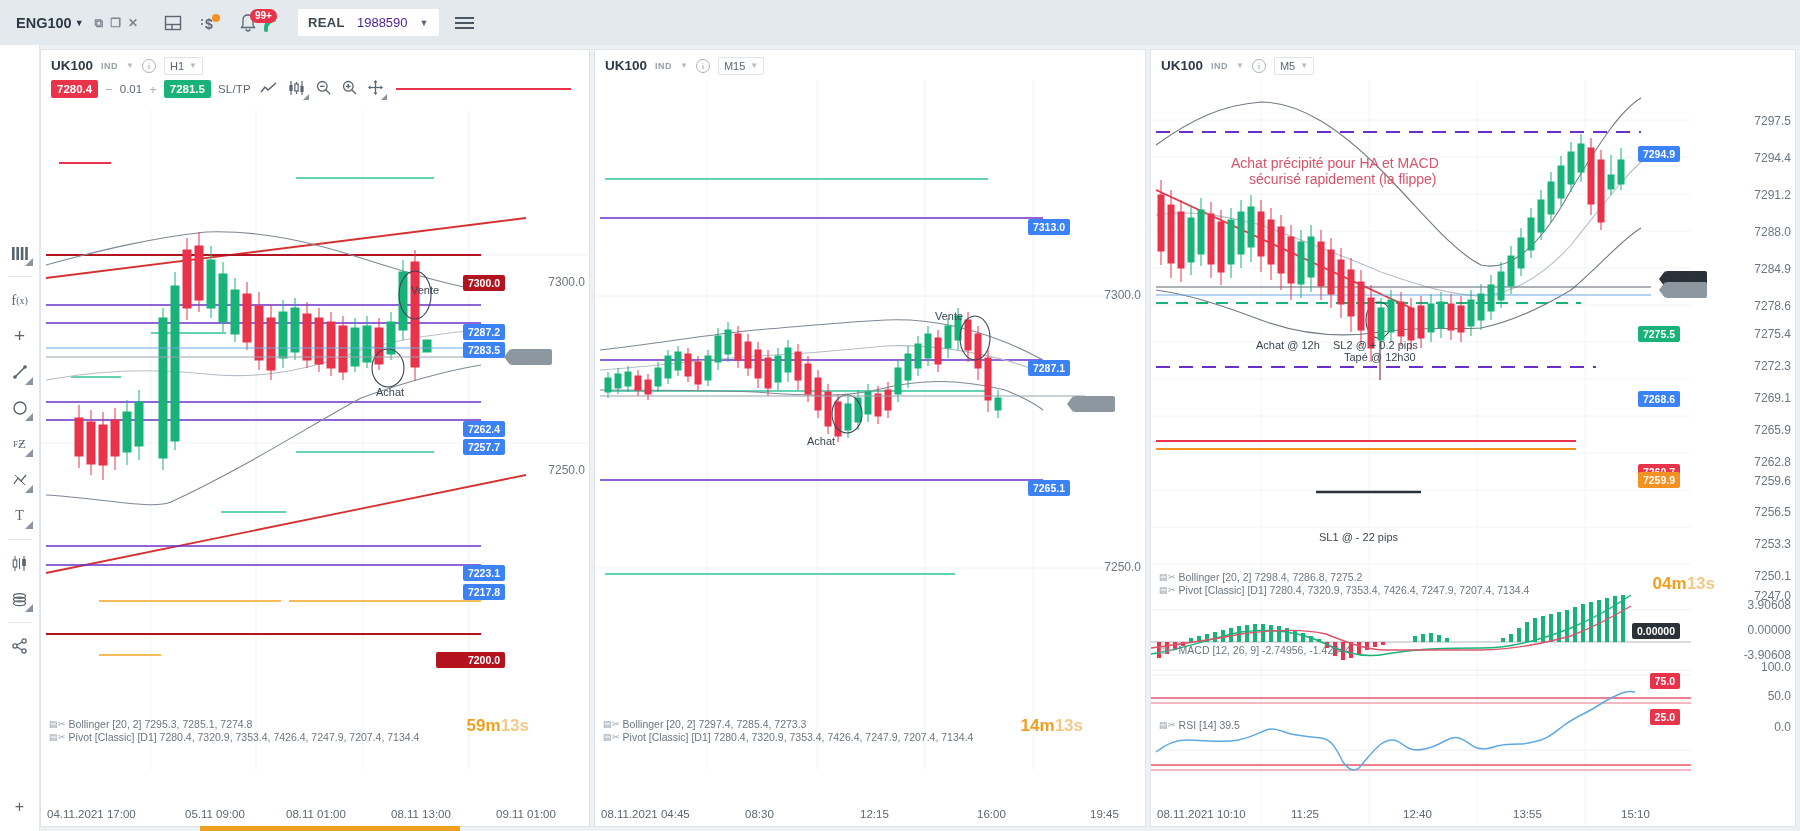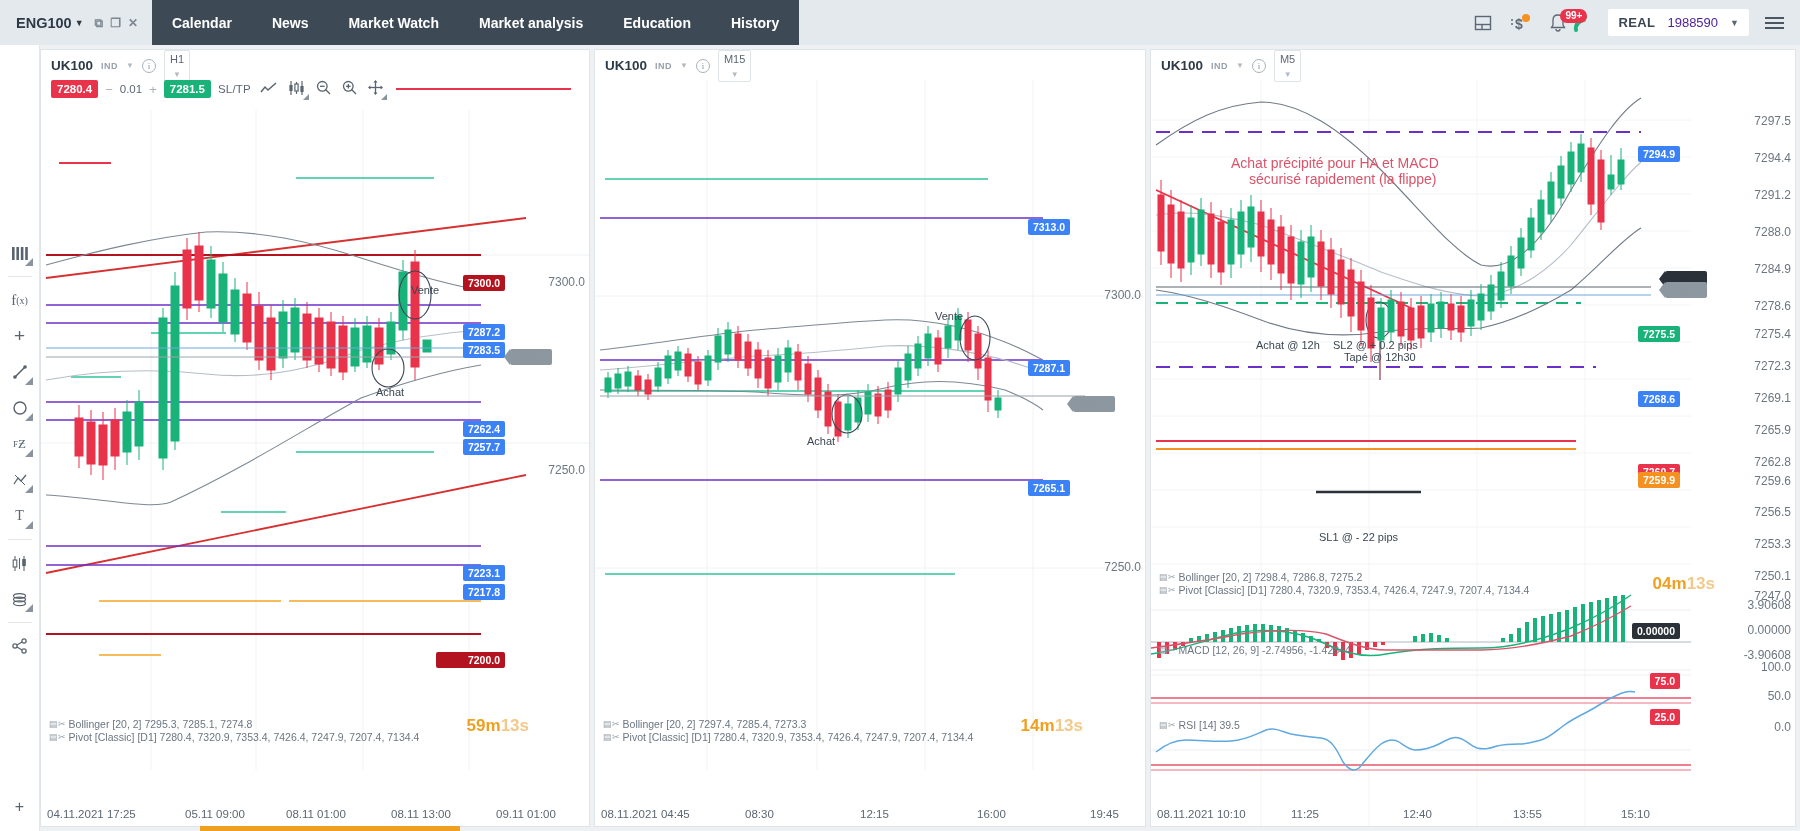--- a/index.html
+++ b/index.html
@@ -103,21 +103,21 @@
   .csym { font-weight:bold; font-size:13.5px; color:#2d3a47; }
   .cind { font-size:9px; font-weight:bold; color:#97a1ab; letter-spacing:.5px;}
   .ccar { font-size:8px; color:#b2bac2; }
   .cinfo {
     width:14px;height:14px;border:1px solid #a8b1ba;border-radius:50%;
     font-size:9px; color:#8d97a1; display:flex;align-items:center;justify-content:center;
     font-family:"Liberation Serif",serif;
   }
   .ctf {
     border:1px solid #dfe4e8; border-radius:2px; padding:2px 5px;
-    font-size:11px; color:#5c6773; display:flex; align-items:center; gap:5px;flex-direction:column;
+    font-size:11px; color:#5c6773; display:flex; align-items:center; gap:5px;
   }
   .ctf .ccar { font-size:8px; }
 
   .trow {
     display:flex; align-items:center; gap:7px;
     padding:2px 10px 6px 10px; height:26px;
   }
   .pill {
     color:#fff; font-weight:bold; font-size:11.5px;
     padding:3px 6px; border-radius:2px;
@@ -182,29 +182,20 @@
   <div class="sym-tab">
     <span>ENG100</span>
     <span class="caret">▼</span>
     <span class="tab-icons">
       <span>⧉</span>
       <span>❐</span>
       <span>✕</span>
     </span>
   </div>
 
-  <div class="navwrap">
-    <div class="navitem">Calendar</div>
-    <div class="navitem">News</div>
-    <div class="navitem">Market Watch</div>
-    <div class="navitem">Market analysis</div>
-    <div class="navitem">Education</div>
-    <div class="navitem">History</div>
-    <div class="nav-spacer"></div>
-  </div>
 
   <div class="topright">
     <span class="ic">
       <svg width="18" height="18" viewBox="0 0 18 18">
           <rect x="1.5" y="2.5" width="15" height="13" fill="none" stroke="#5c6773" stroke-width="1.4"></rect>
           <line x1="1.5" y1="10.5" x2="16.5" y2="10.5" stroke="#5c6773" stroke-width="1.4"></line>
           <line x1="8" y1="10.5" x2="8" y2="15.5" stroke="#5c6773" stroke-width="1.4"></line>
         </svg>
     </span>
     <span class="ic">
@@ -524,21 +515,21 @@
       </div>
       <div class="legend" style="top:681px;">
         <span class="gi">▤ ✂</span>
         <span>Pivot [Classic] [D1] 7280.4, 7320.9, 7353.4, 7426.4, 7247.9, 7207.4, 7134.4</span>
       </div>
       <div class="timer" style="right:60px; top:666px;">
         <span class="m">59m</span><span class="s">13s</span>
       </div>
 
       <div class="xaxis">
-        <span style="left:6px;">04.11.2021 17:25</span>
+        <span style="left:6px;">04.11.2021 17:00</span>
         <span style="left:144px;">05.11 09:00</span>
         <span style="left:245px;">08.11 01:00</span>
         <span style="left:350px;">08.11 13:00</span>
         <span style="left:455px;">09.11 01:00</span>
       </div>
     </div>
 
     <div class="panel p2">
       <div class="chead">
         <span class="csym">UK100</span>

